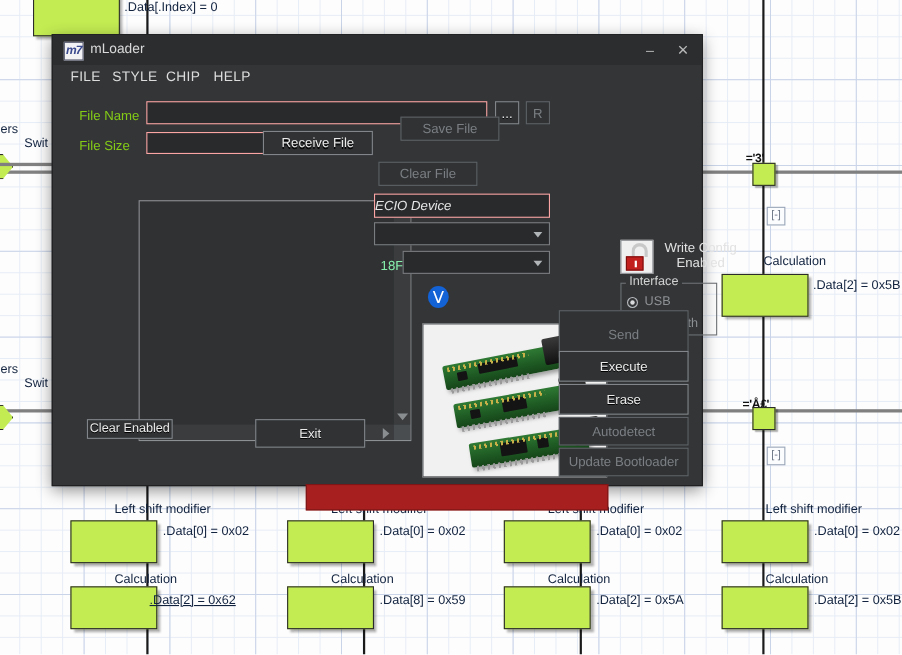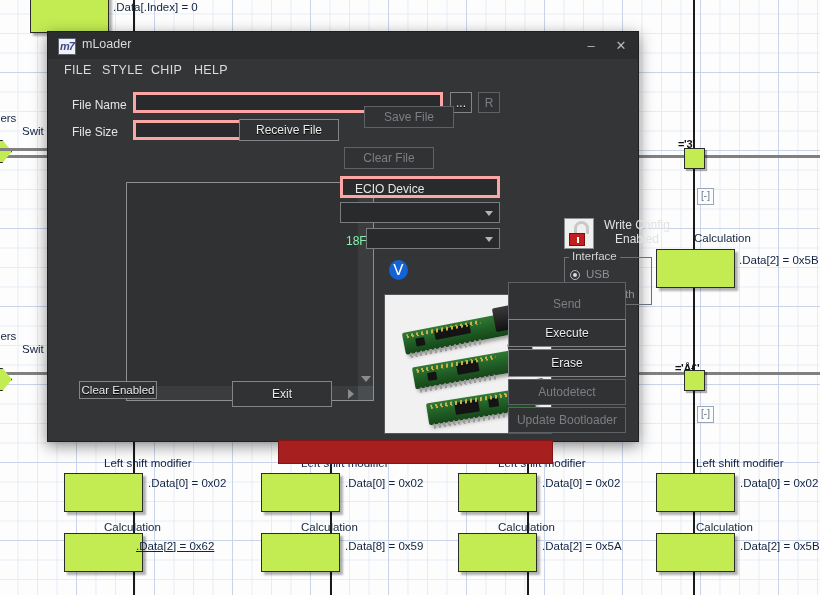--- a/index.html
+++ b/index.html
@@ -74,25 +74,25 @@
     font-size:13px;text-align:center;line-height:27px;
   }
   #btn-min{right:32px;} #btn-close{right:2px;}
 
   #menubar{height:22px;position:relative;}
   .menu-item{
     position:absolute;top:2px;font-size:12.5px;color:#dcdcdc;
     padding:2px 5px;letter-spacing:.3px;
   }
 
-  .lbl{position:absolute;font-size:12px;color:#e5e5e5;}
+  .lbl{position:absolute;font-size:12px;color:#84cc16;}
   .txtbox{
-    position:absolute;background:#282a2c;border:3px solid #fca5a5;
+    position:absolute;background:#282a2c;border:1px solid #fca5a5;
     color:#e2e2e2;font-size:12px;line-height:1;
-    padding:0 12px;box-sizing:border-box;
+    padding:0 0;box-sizing:border-box;font-style:italic;
   }
   .btn{
     position:absolute;background:#303234;border:1px solid #82868a;
     color:#eaeaea;font-size:12px;text-align:center;box-sizing:border-box;
     display:flex;align-items:center;justify-content:center;
     text-shadow:0 1px 0 #000;
   }
   .btn.dis{color:#7b7f83;border-color:#5e6266;text-shadow:none;}
   .combo{
     position:absolute;background:#282a2c;border:1px solid #7a7d80;

